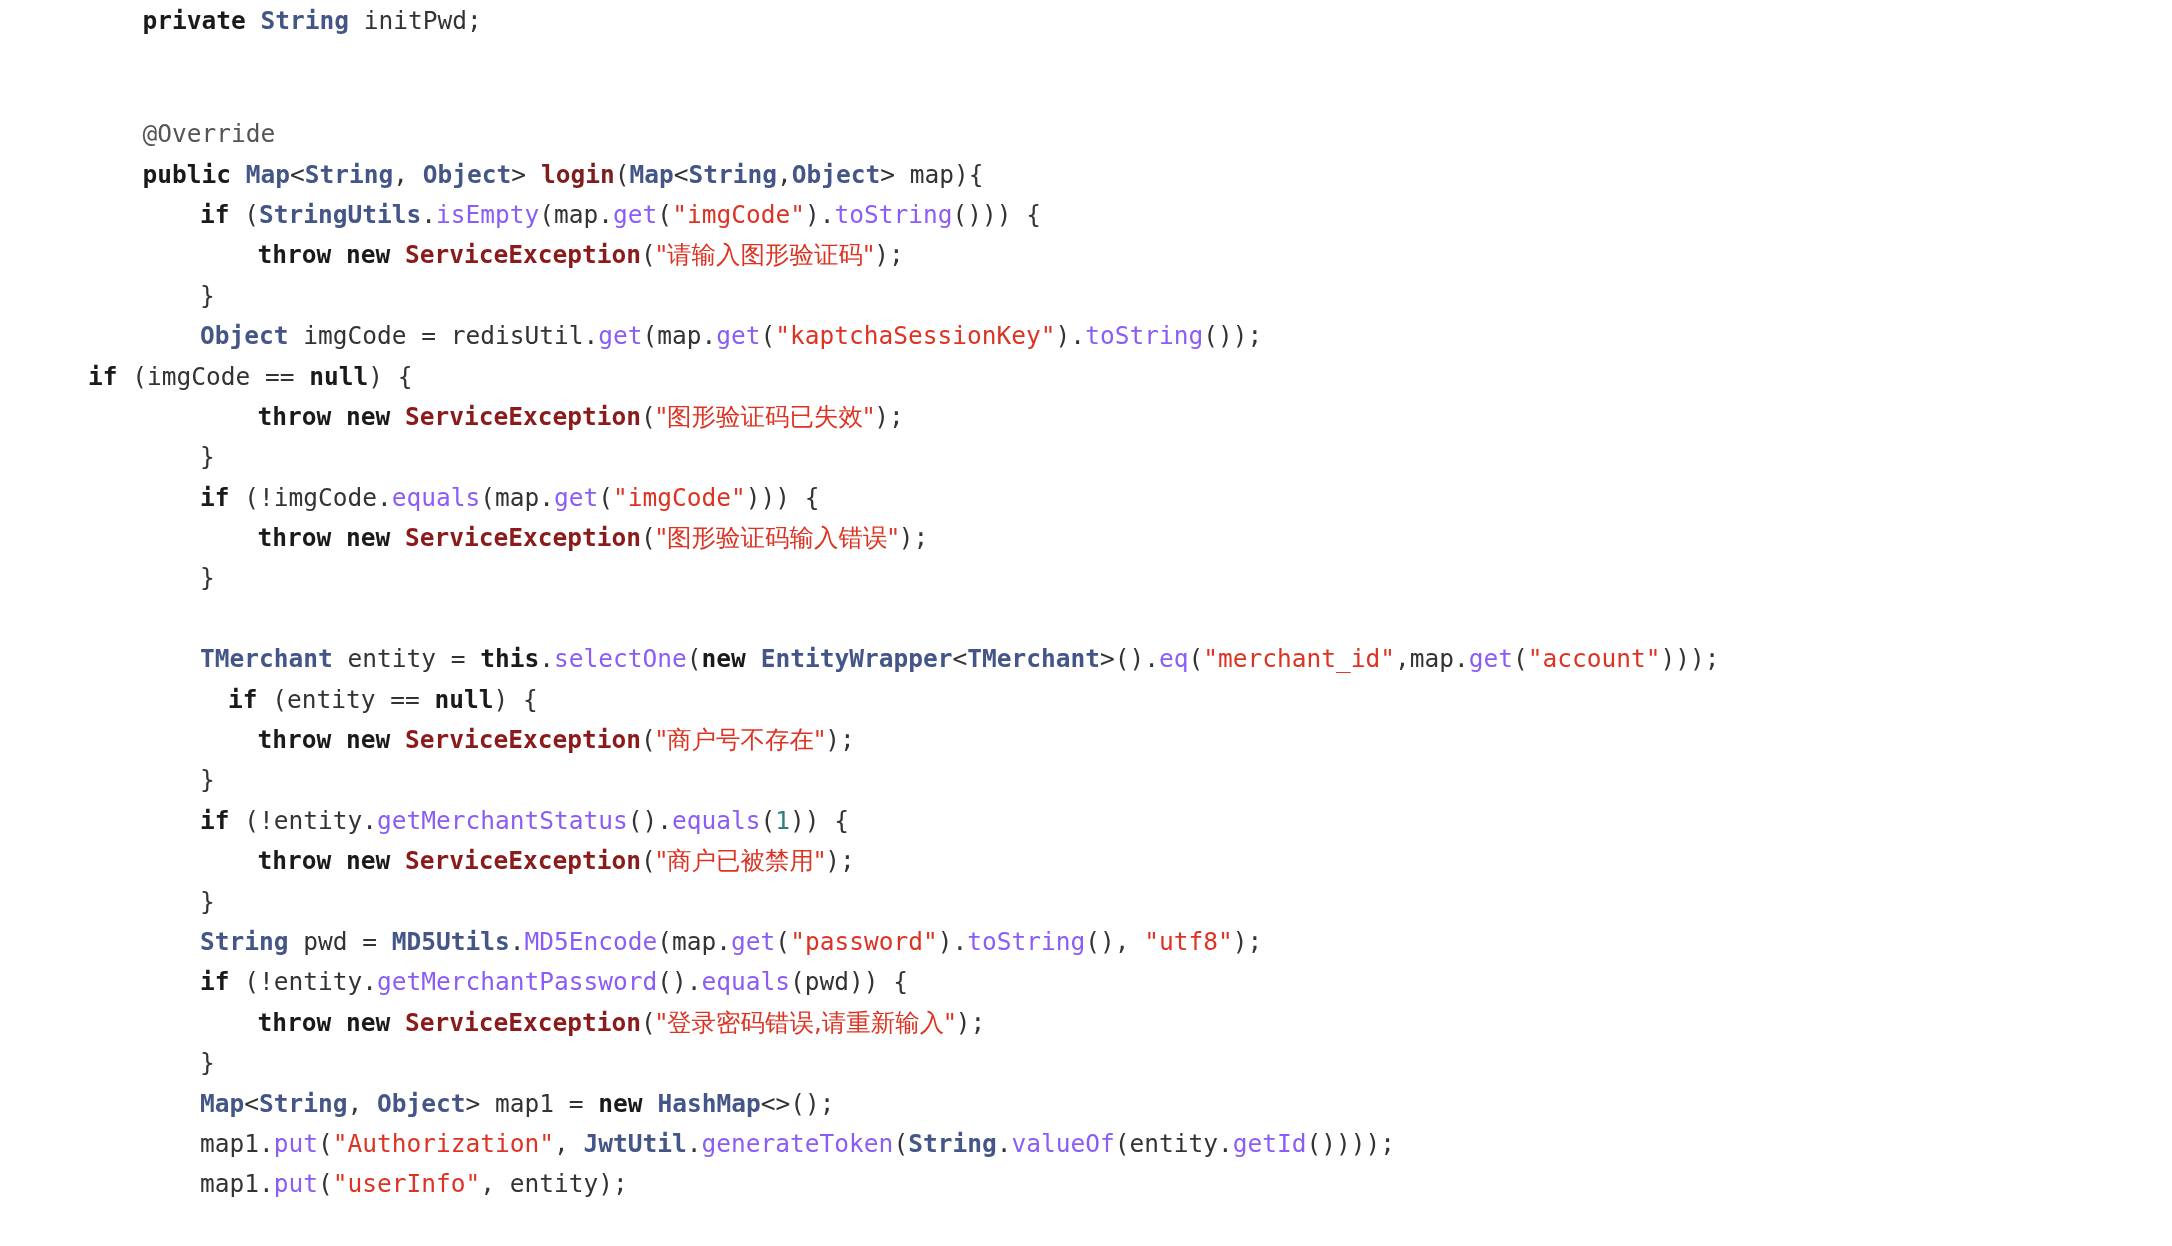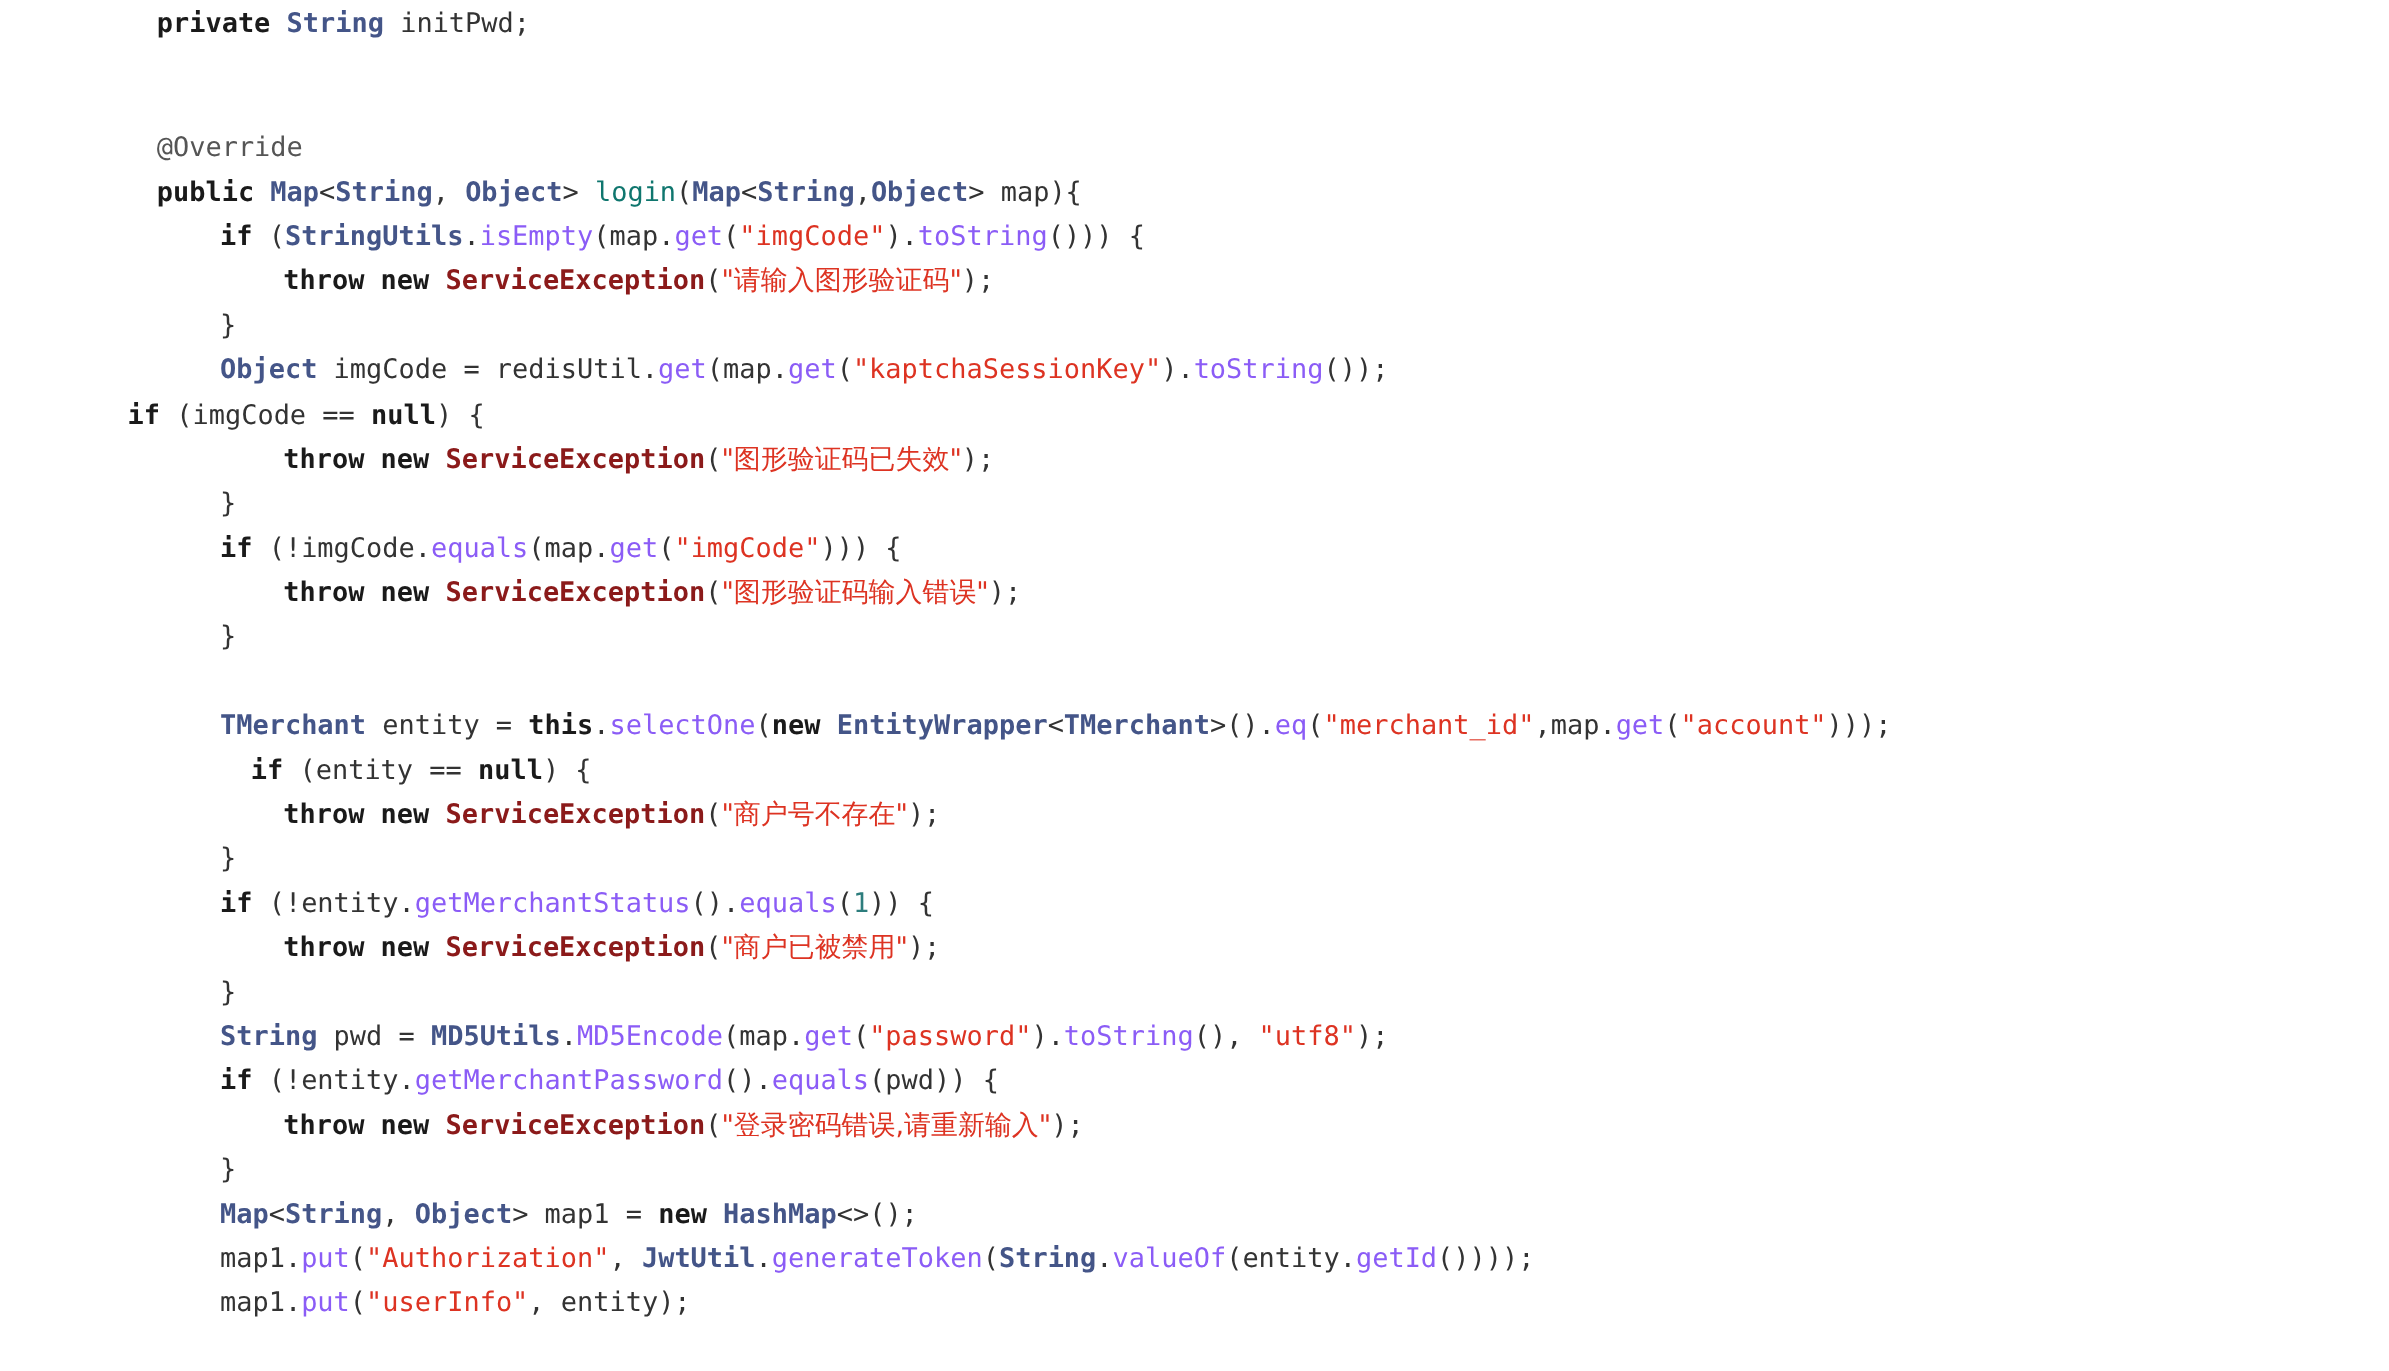--- a/index.html
+++ b/index.html
@@ -42,21 +42,21 @@
     letter-spacing: 0px;
     color: #333333;
     padding-left: 85px;
     box-sizing: border-box;
   }
 
   
   .tok-kw   { color: #1a1a1a; font-weight: bold; }   
   .tok-type { color: #445588; font-weight: bold; }   
   .tok-fn   { color: #8b5cf6; }                      
-  .tok-fndef{ color: #0f766e; font-weight: normal; }   
+  .tok-fndef{ color: #7f1d1d; font-weight: bold; }   
   .tok-exc  { color: #8b1a1a; font-weight: bold; }   
   .tok-str  { color: #dd3322; }                      
   .tok-num  { color: #2d7d7d; }                      
   .tok-ann  { color: #555555; }                      
   .tok-cmt  { color: #999999; }                      
   .tok-pln  { color: #333333; }                      
 
   
   .cjk { font-family: "DejaVu Sans", "Liberation Sans", sans-serif; }
 </style>
@@ -67,21 +67,21 @@
   <div id="code-block">
       <div class="code-line" style="padding-left: 142.5px;"></div>
       <div class="code-line" style="padding-left: 142.5px;"><span class="tok-kw">private</span><span class="tok-pln"> </span><span class="tok-type">String</span><span class="tok-pln"> initPwd;</span></div>
       <div class="code-line" style="padding-left: 85px;">&nbsp;</div>
       <div class="code-line" style="padding-left: 142.5px; margin-top: 32px;"><span class="tok-ann">@Override</span></div>
       <div class="code-line" style="padding-left: 142.5px;"><span class="tok-kw">public</span><span class="tok-pln"> </span><span class="tok-type">Map</span><span class="tok-pln">&lt;</span><span class="tok-type">String</span><span class="tok-pln">, </span><span class="tok-type">Object</span><span class="tok-pln">&gt; </span><span class="tok-fndef">login</span><span class="tok-pln">(</span><span class="tok-type">Map</span><span class="tok-pln">&lt;</span><span class="tok-type">String</span><span class="tok-pln">,</span><span class="tok-type">Object</span><span class="tok-pln">&gt; map){</span></div>
       <div class="code-line" style="padding-left: 200px;"><span class="tok-kw">if</span><span class="tok-pln"> (</span><span class="tok-type">StringUtils</span><span class="tok-pln">.</span><span class="tok-fn">isEmpty</span><span class="tok-pln">(map.</span><span class="tok-fn">get</span><span class="tok-pln">(</span><span class="tok-str">"imgCode"</span><span class="tok-pln">).</span><span class="tok-fn">toString</span><span class="tok-pln">())) {</span></div>
       <div class="code-line" style="padding-left: 257.5px;"><span class="tok-kw">throw new</span><span class="tok-pln"> </span><span class="tok-exc">ServiceException</span><span class="tok-pln">(</span><span class="tok-str cjk">"请输入图形验证码"</span><span class="tok-pln">);</span></div>
       <div class="code-line" style="padding-left: 200px;"><span class="tok-pln">}</span></div>
       <div class="code-line" style="padding-left: 200px;"><span class="tok-type">Object</span><span class="tok-pln"> imgCode = redisUtil.</span><span class="tok-fn">get</span><span class="tok-pln">(map.</span><span class="tok-fn">get</span><span class="tok-pln">(</span><span class="tok-str">"kaptchaSessionKey"</span><span class="tok-pln">).</span><span class="tok-fn">toString</span><span class="tok-pln">());</span></div>
-      <div class="code-line" style="padding-left: 116px;"><span class="tok-kw">if</span><span class="tok-pln"> (imgCode == </span><span class="tok-kw">null</span><span class="tok-pln">) {</span></div>
+      <div class="code-line" style="padding-left: 88px;"><span class="tok-kw">if</span><span class="tok-pln"> (imgCode == </span><span class="tok-kw">null</span><span class="tok-pln">) {</span></div>
       <div class="code-line" style="padding-left: 257.5px;"><span class="tok-kw">throw new</span><span class="tok-pln"> </span><span class="tok-exc">ServiceException</span><span class="tok-pln">(</span><span class="tok-str cjk">"图形验证码已失效"</span><span class="tok-pln">);</span></div>
       <div class="code-line" style="padding-left: 200px;"><span class="tok-pln">}</span></div>
       <div class="code-line" style="padding-left: 200px;"><span class="tok-kw">if</span><span class="tok-pln"> (!imgCode.</span><span class="tok-fn">equals</span><span class="tok-pln">(map.</span><span class="tok-fn">get</span><span class="tok-pln">(</span><span class="tok-str">"imgCode"</span><span class="tok-pln">))) {</span></div>
       <div class="code-line" style="padding-left: 257.5px;"><span class="tok-kw">throw new</span><span class="tok-pln"> </span><span class="tok-exc">ServiceException</span><span class="tok-pln">(</span><span class="tok-str cjk">"图形验证码输入错误"</span><span class="tok-pln">);</span></div>
       <div class="code-line" style="padding-left: 200px;"><span class="tok-pln">}</span></div>
       <div class="code-line" style="padding-left: 85px;">&nbsp;</div>
       <div class="code-line" style="padding-left: 200px;"><span class="tok-type">TMerchant</span><span class="tok-pln"> entity = </span><span class="tok-kw">this</span><span class="tok-pln">.</span><span class="tok-fn">selectOne</span><span class="tok-pln">(</span><span class="tok-kw">new</span><span class="tok-pln"> </span><span class="tok-type">EntityWrapper</span><span class="tok-pln">&lt;</span><span class="tok-type">TMerchant</span><span class="tok-pln">&gt;().</span><span class="tok-fn">eq</span><span class="tok-pln">(</span><span class="tok-str">"merchant_id"</span><span class="tok-pln">,map.</span><span class="tok-fn">get</span><span class="tok-pln">(</span><span class="tok-str">"account"</span><span class="tok-pln">)));</span></div>
       <div class="code-line" style="padding-left: 200px; margin-left: 28px;"><span class="tok-kw">if</span><span class="tok-pln"> (entity == </span><span class="tok-kw">null</span><span class="tok-pln">) {</span></div>
       <div class="code-line" style="padding-left: 257.5px;"><span class="tok-kw">throw new</span><span class="tok-pln"> </span><span class="tok-exc">ServiceException</span><span class="tok-pln">(</span><span class="tok-str cjk">"商户号不存在"</span><span class="tok-pln">);</span></div>
       <div class="code-line" style="padding-left: 200px;"><span class="tok-pln">}</span></div>

